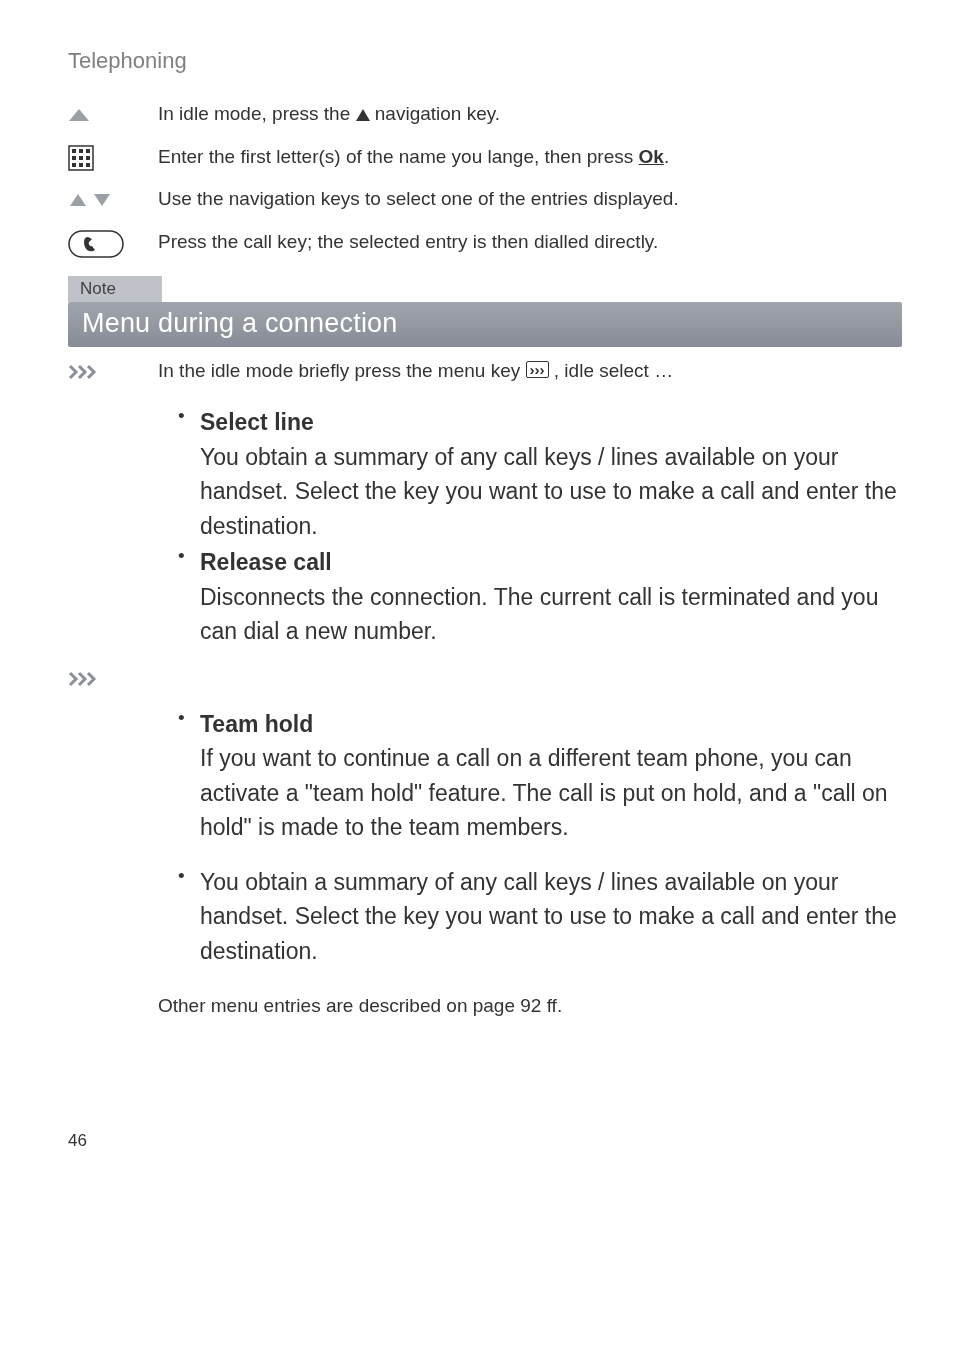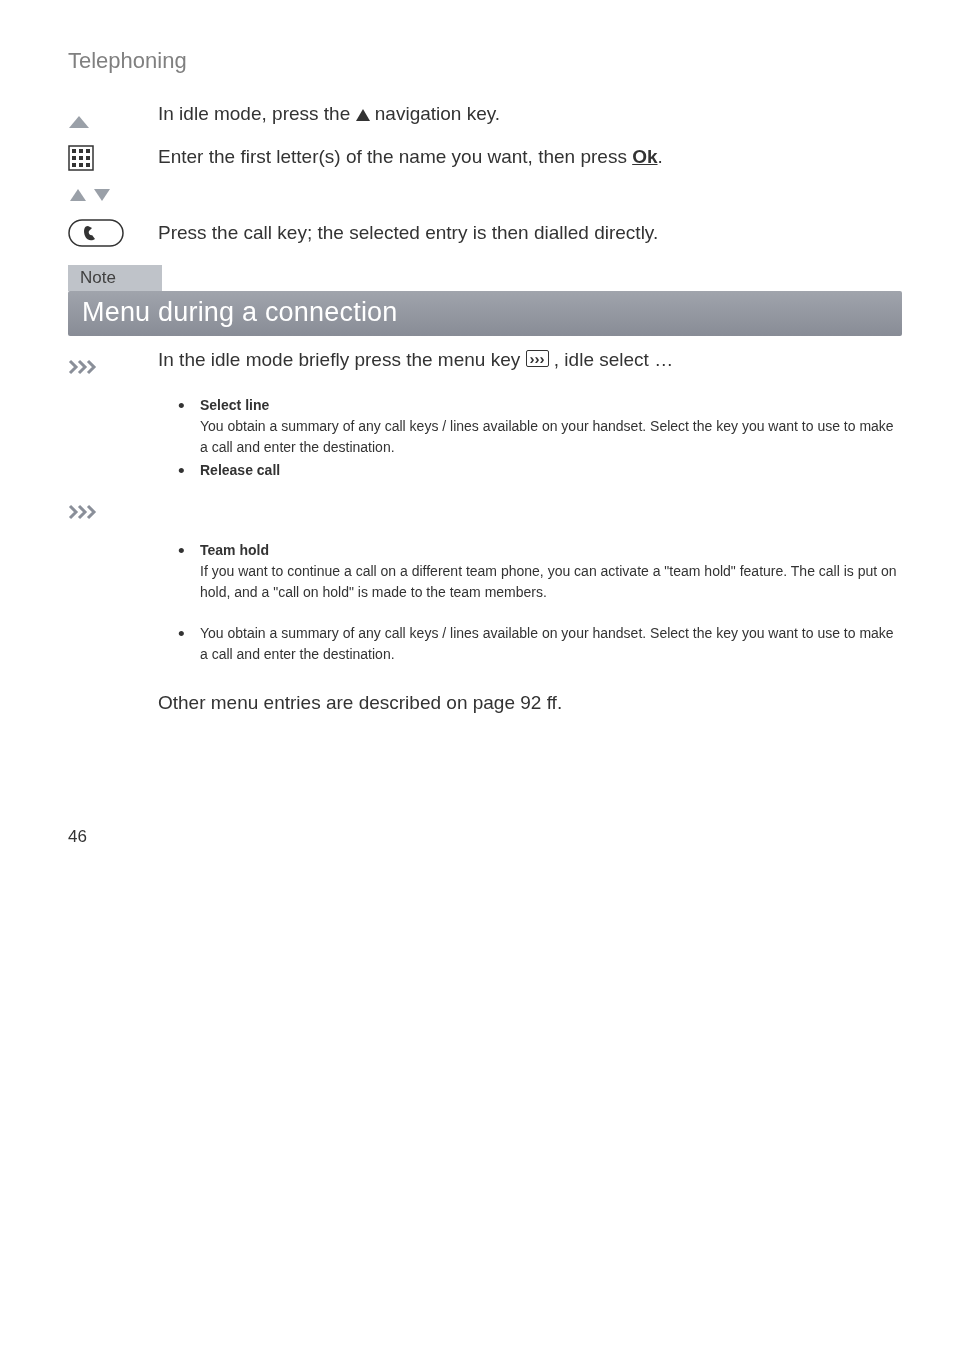--- a/index.html
+++ b/index.html
@@ -28,21 +28,21 @@
   padding: 6px 14px 8px 14px;
   border-radius: 2px;
   margin-bottom: 10px;
   letter-spacing: 0.2px;
 }
 .section-bar .sub {
   font-size: 21px;
 }
 .row {
   display: flex;
-  align-items: flex-end;
+  align-items: center;
   margin: 10px 0 14px 0;
 }
 .row .icon-cell {
   width: 90px;
   flex: 0 0 90px;
   display: flex;
   align-items: center;
   padding-top: 2px;
 }
 .row .text-cell {
@@ -87,21 +87,21 @@
   display: flex;
   margin-bottom: 2px;
 }
 .bullet .dot {
   width: 22px;
   flex: 0 0 22px;
   font-size: 19px;
 }
 .bullet .bc {
   flex: 1;
-  font-size: 14px;
+  font-size: 23px;
   line-height: 1.5;
 }
 .bullet .bc .btitle { font-weight: 700; }
 .plain-indent {
   margin-left: 90px;
   font-size: 19px;
   line-height: 1.5;
   color: #333;
   margin-top: 24px;
 }
@@ -143,31 +143,32 @@
             <rect x="4" y="11" width="4" height="4"></rect>
             <rect x="11" y="11" width="4" height="4"></rect>
             <rect x="18" y="11" width="4" height="4"></rect>
             <rect x="4" y="18" width="4" height="4"></rect>
             <rect x="11" y="18" width="4" height="4"></rect>
             <rect x="18" y="18" width="4" height="4"></rect>
           </g>
         </svg>
     </div>
     <div class="text-cell">
-      <span>Enter the first letter(s) of the name you want, then press </span><span class="bold underline">Ok</span><span>.</span>
+      <span>Enter the first letter(s) of the name you lange, then press </span><span class="bold underline">Ok</span><span>.</span>
     </div>
   </div>
 
   <div class="row">
     <div class="icon-cell">
       <svg width="44" height="16" viewBox="0 0 44 16">
           <polygon points="10,2 18,14 2,14" fill="#9aa0a8"></polygon>
           <polygon points="34,14 42,2 26,2" fill="#9aa0a8"></polygon>
         </svg>
     </div>
+    <div class="text-cell">Use the navigation keys to select one of the entries displayed.</div>
   </div>
 
   <div class="row">
     <div class="icon-cell">
       <svg width="56" height="28" viewBox="0 0 56 28">
           <rect x="1" y="1" width="54" height="26" rx="13" fill="none" stroke="#333" stroke-width="1.5"></rect>
           <path d="M20 7 C16 7 15 12 17 17 C19 22 24 22 27 20 L24 16 C22 17 20 14 21 12 L24 9 Z" fill="#333"></path>
         </svg>
     </div>
     <div class="text-cell">Press the call key; the selected entry is then dialled directly.</div>
@@ -197,20 +198,21 @@
       <div class="dot">•</div>
       <div class="bc">
         <div class="btitle">Select line</div>
         <div>You obtain a summary of any call keys / lines available on your handset. Select the key you want to use to make a call and enter the destination.</div>
       </div>
     </div>
     <div class="bullet">
       <div class="dot">•</div>
       <div class="bc">
         <div class="btitle">Release call</div>
+        <div>Disconnects the connection. The current call is terminated and you can dial a new number.</div>
       </div>
     </div>
   </div>
 
   <div class="row">
     <div class="icon-cell">
       <svg width="32" height="16" viewBox="0 0 32 16">
           <g fill="none" stroke="#8a8f99" stroke-width="3">
             <path d="M2 2 L8 8 L2 14"></path>
             <path d="M11 2 L17 8 L11 14"></path>

